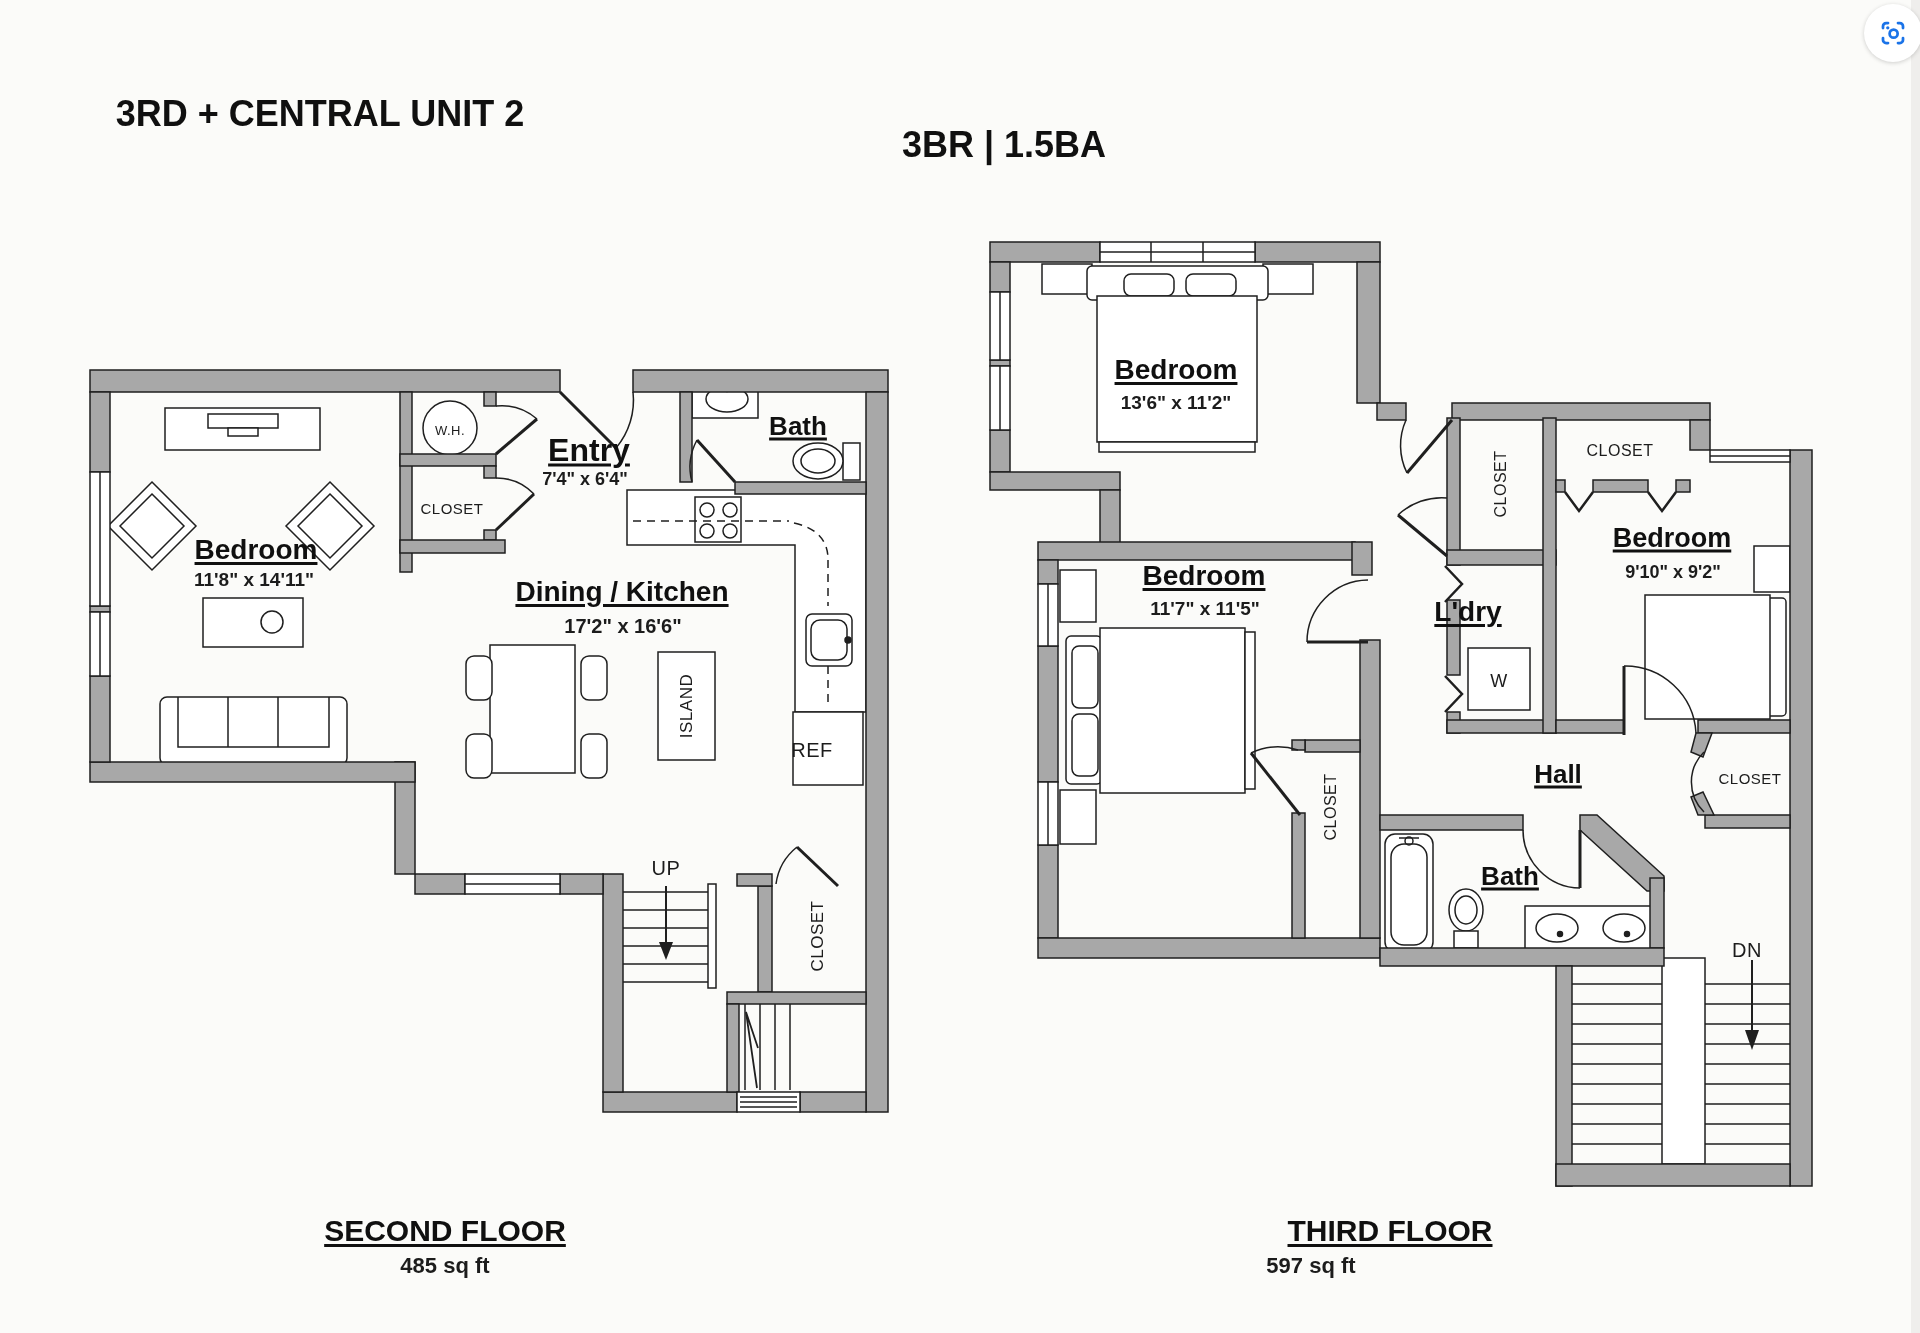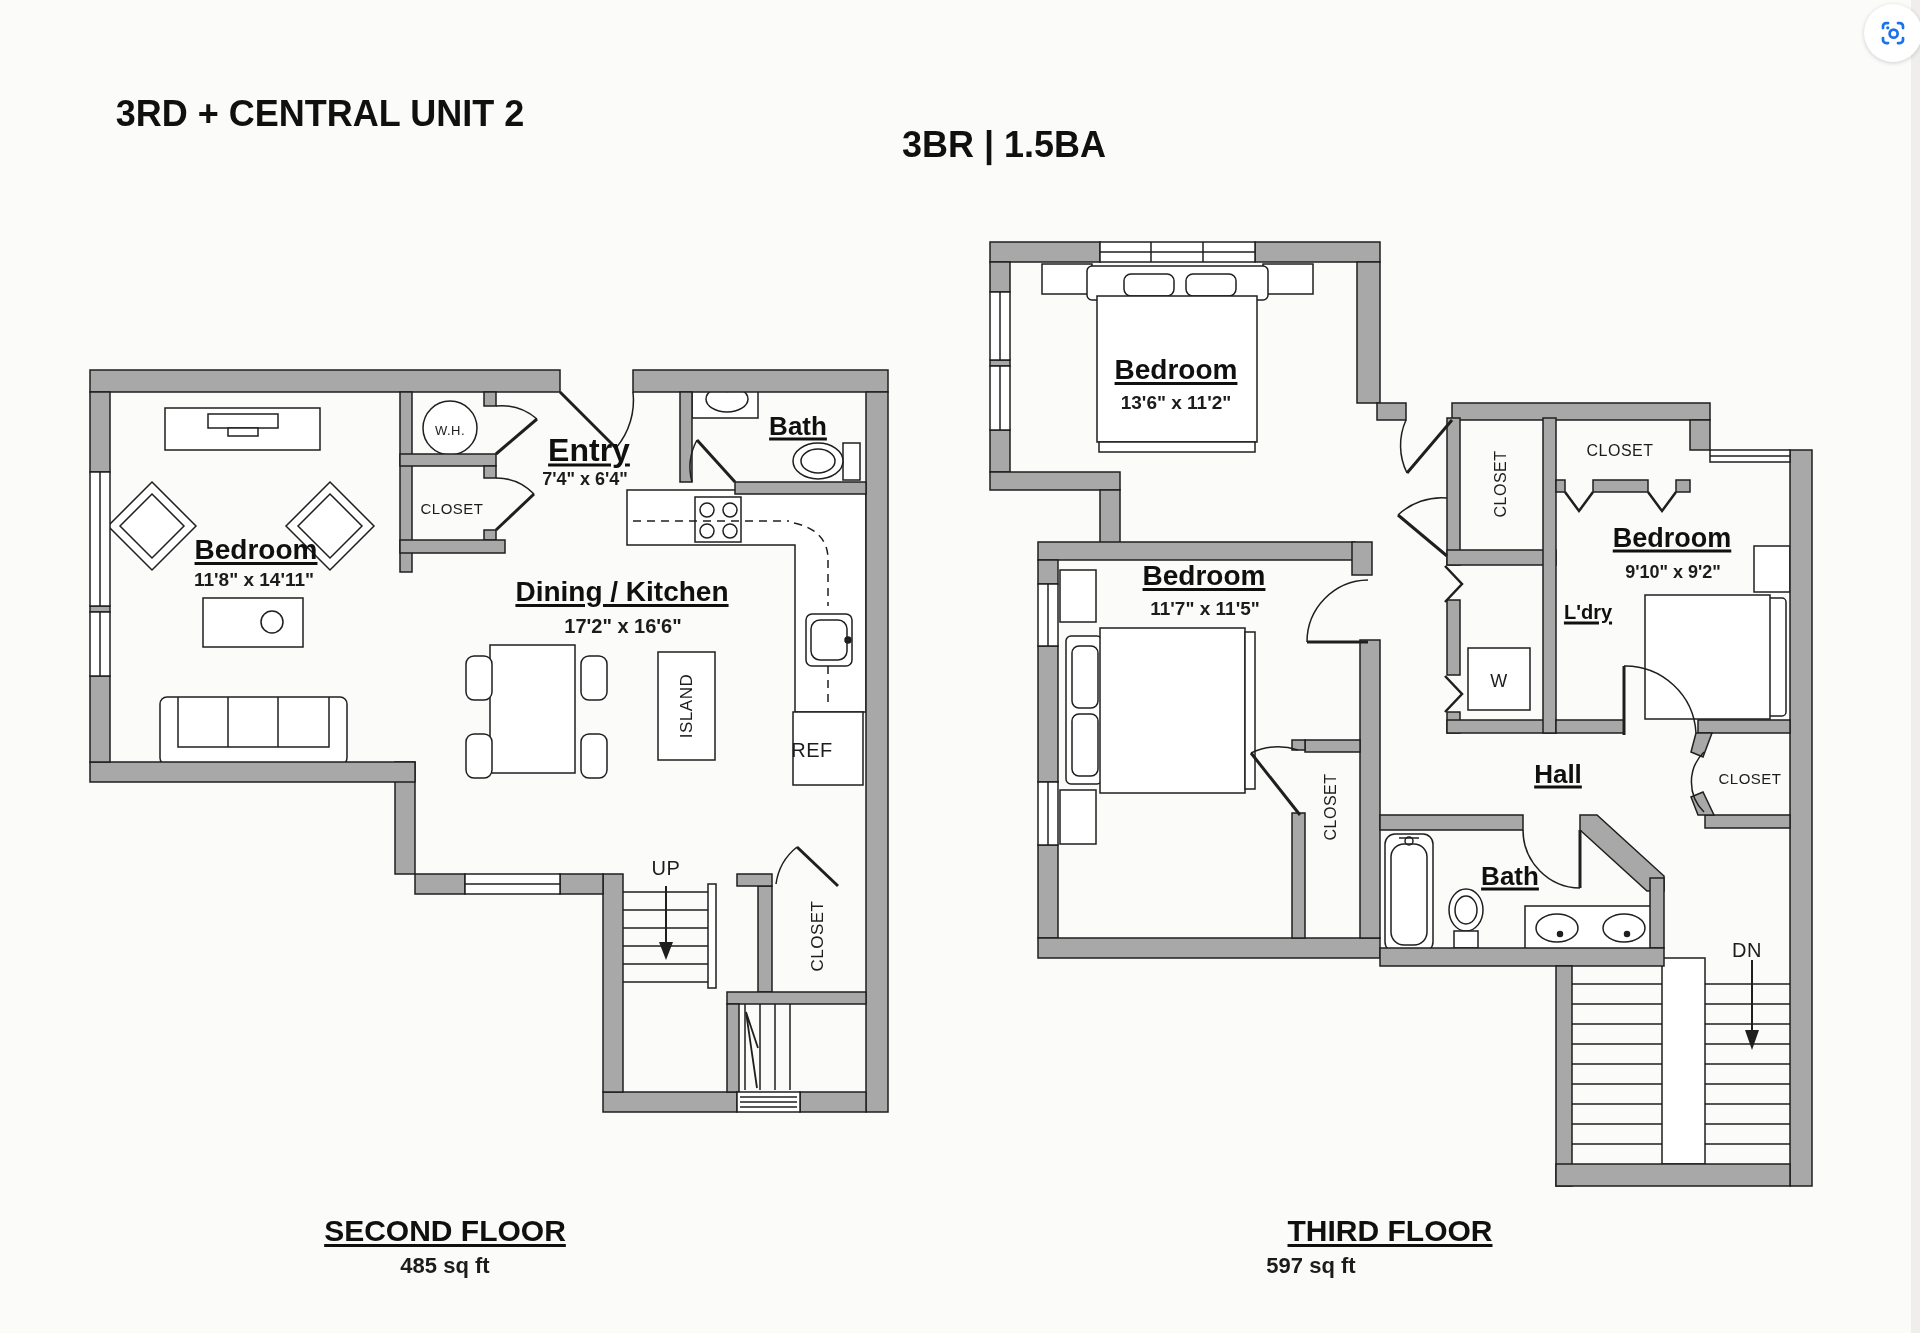--- a/index.html
+++ b/index.html
@@ -304,21 +304,21 @@
   <div class="lb dim" style="left:445px;top:1266px;font-size:22px;">485 sq ft</div>
 
   <div class="lb u" style="left:1176px;top:370px;font-size:28px;">Bedroom</div>
   <div class="lb dim" style="left:1176px;top:403px;font-size:19px;">13'6" x 11'2"</div>
   <div class="lb u" style="left:1204px;top:576px;font-size:28px;">Bedroom</div>
   <div class="lb dim" style="left:1205px;top:609px;font-size:19px;">11'7" x 11'5"</div>
   <div class="lb u" style="left:1672px;top:538px;font-size:27px;">Bedroom</div>
   <div class="lb dim" style="left:1673px;top:572px;font-size:18px;">9'10" x 9'2"</div>
   <div class="lb tag rot" style="left:1501px;top:484px;font-size:16px;">CLOSET</div>
   <div class="lb tag" style="left:1620px;top:451px;font-size:16px;">CLOSET</div>
-  <div class="lb u" style="left:1588px;top:612px;font-size:20px;">L'dry</div>
+  <div class="lb u" style="left:1468px;top:612px;font-size:28px;">L'dry</div>
   <div class="lb tag" style="left:1499px;top:681px;font-size:18px;">W</div>
   <div class="lb u" style="left:1558px;top:774px;font-size:26px;">Hall</div>
   <div class="lb tag rot" style="left:1331px;top:807px;font-size:16px;">CLOSET</div>
   <div class="lb tag" style="left:1750px;top:778px;font-size:15px;">CLOSET</div>
   <div class="lb u" style="left:1510px;top:876px;font-size:26px;">Bath</div>
   <div class="lb tag" style="left:1747px;top:950px;font-size:20px;">DN</div>
   <div class="lb u" style="left:1390px;top:1231px;font-size:30px;">THIRD FLOOR</div>
   <div class="lb dim" style="left:1311px;top:1266px;font-size:22px;">597 sq ft</div>
 
   <div id="edge-strip"></div>

